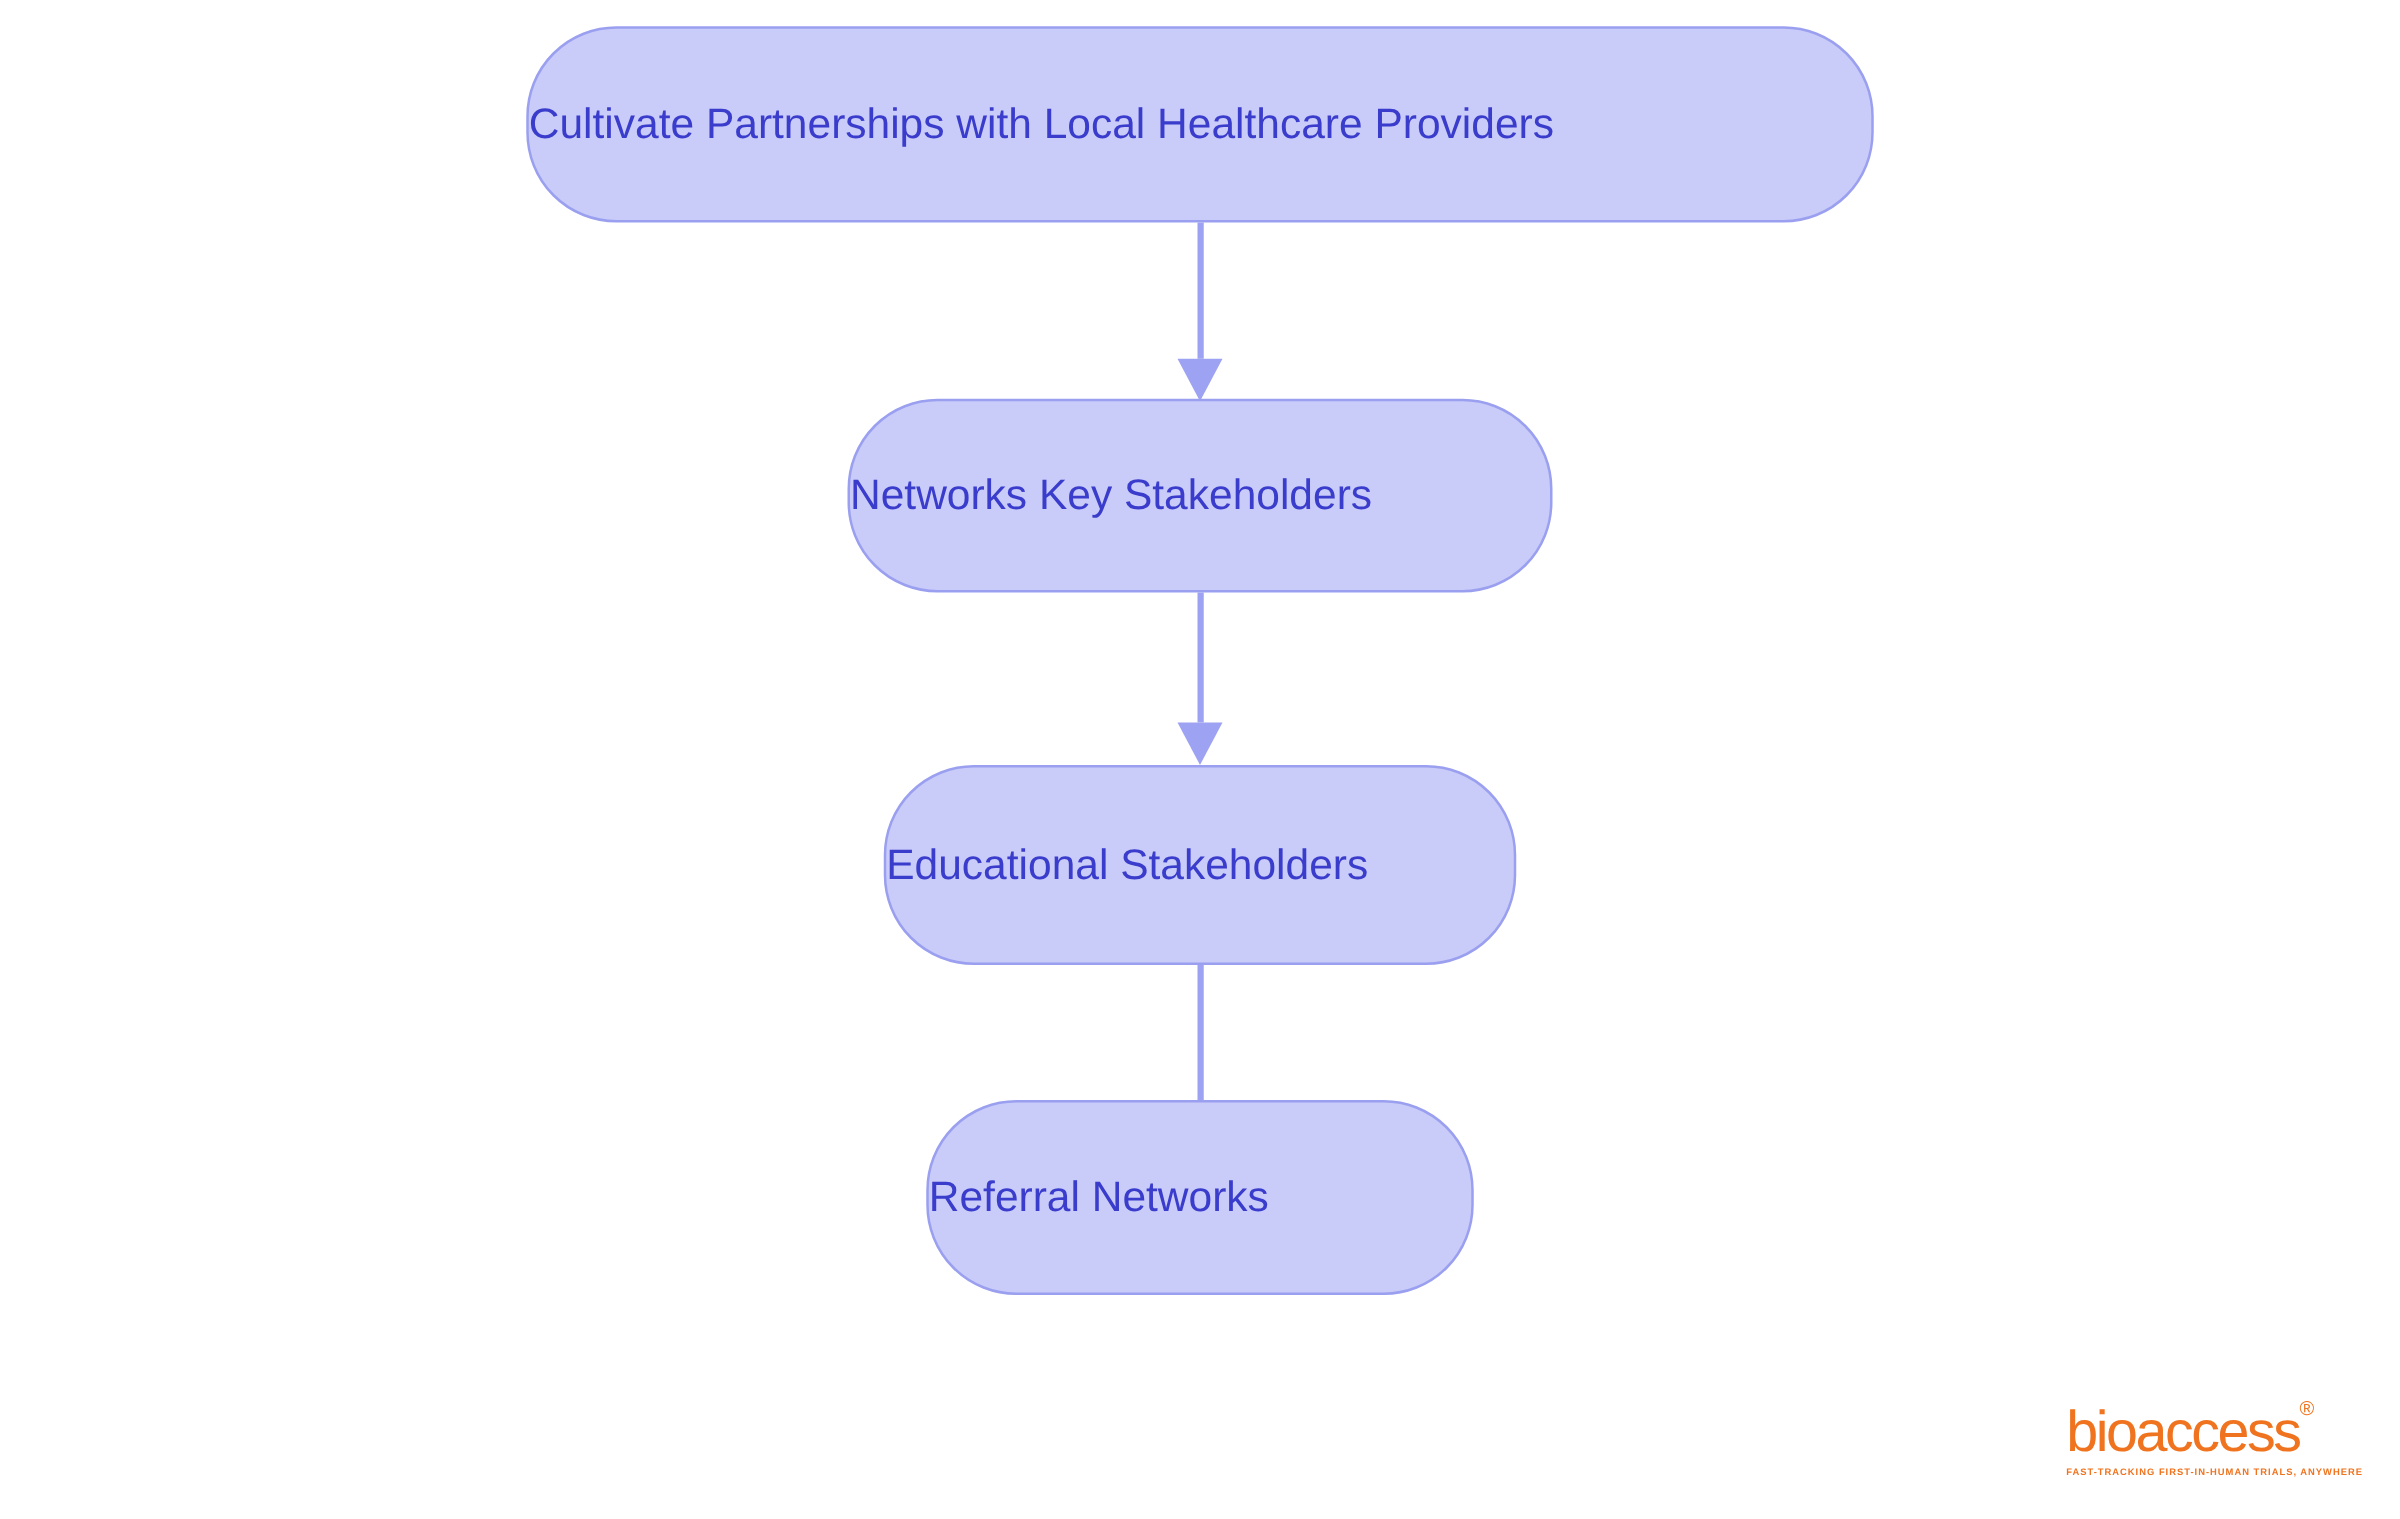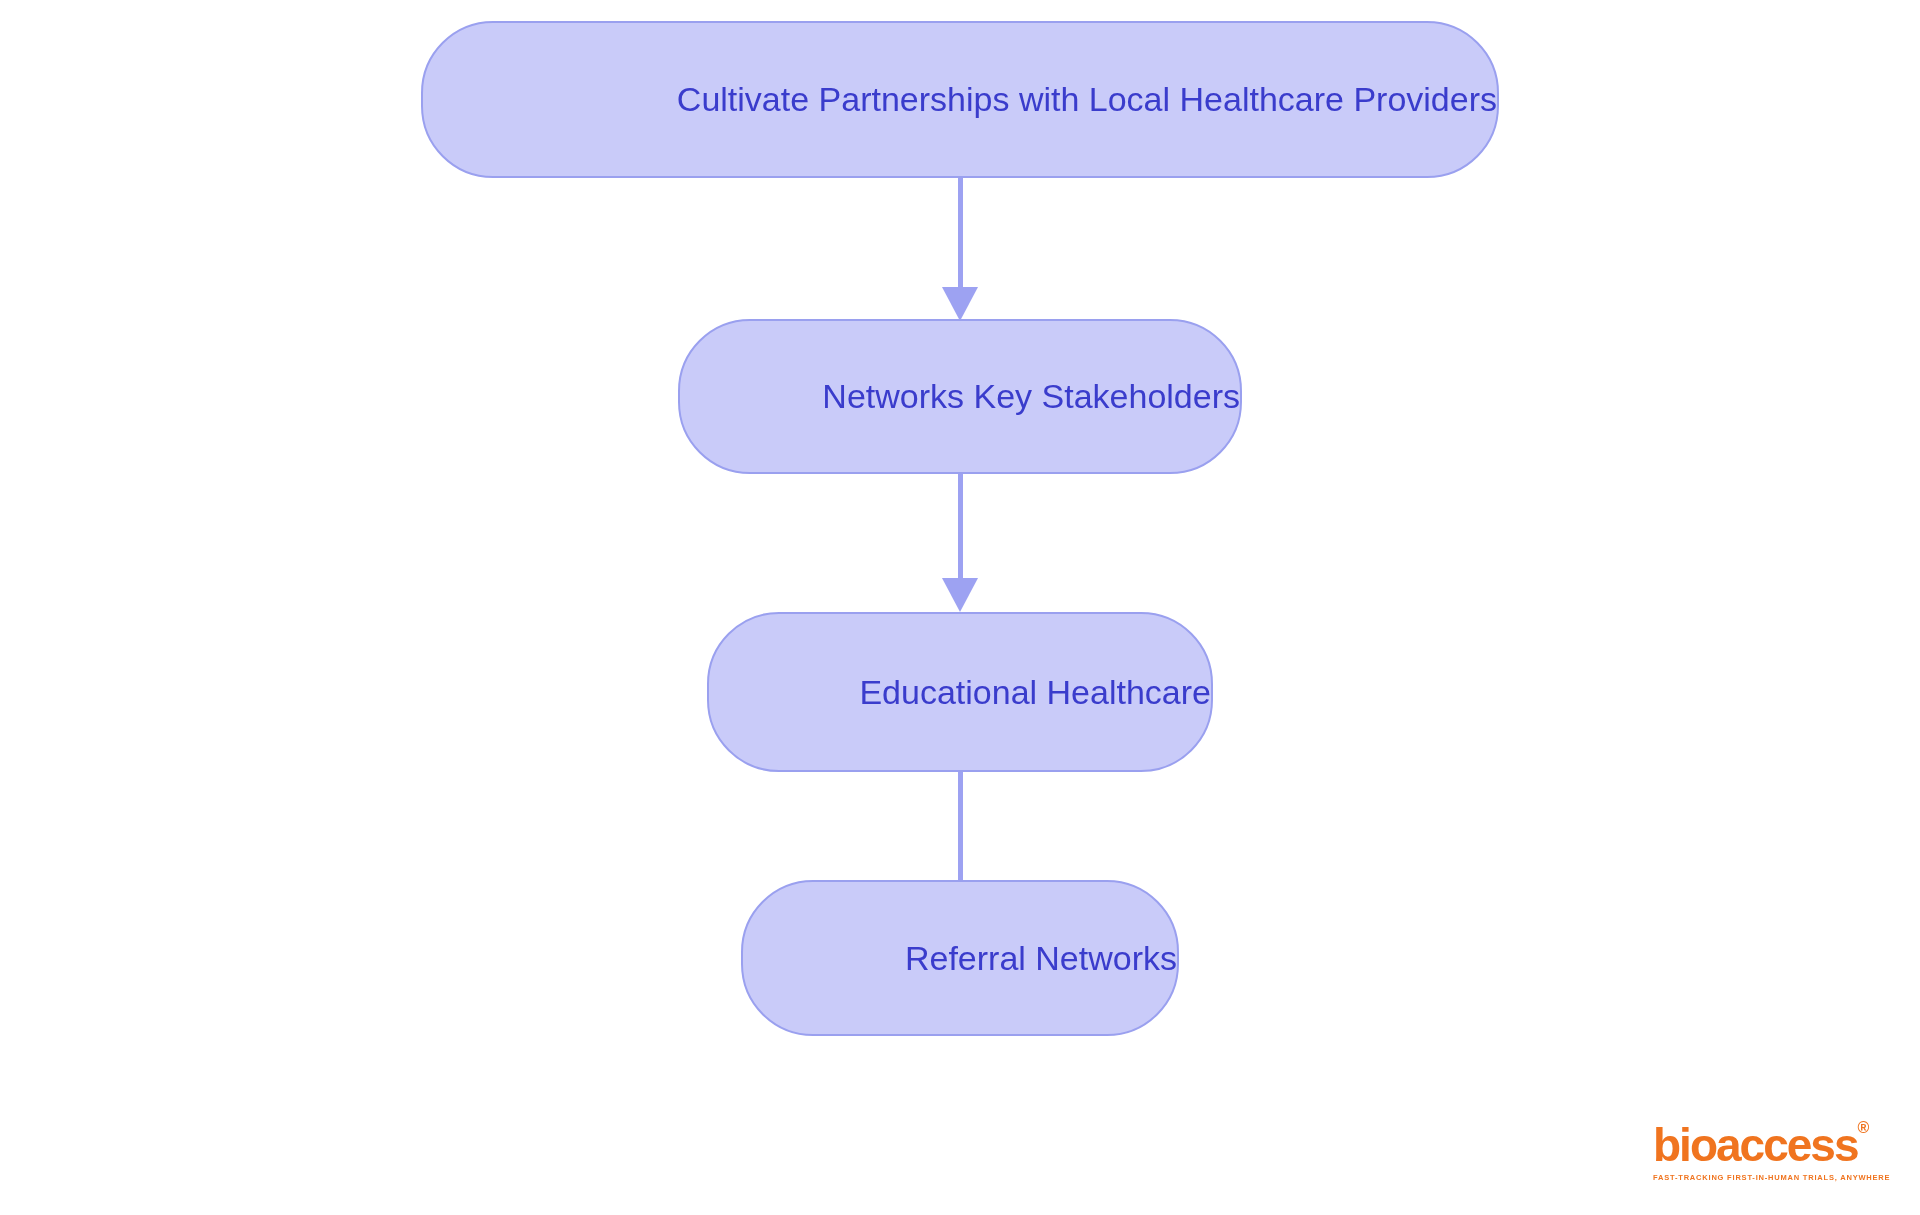--- a/index.html
+++ b/index.html
@@ -17,21 +17,21 @@
   }
   
   .node {
     position: absolute;
     box-sizing: border-box;
     background: #c9cbf9;
     border: 2px solid #9aa0ef;
     border-radius: 72px;
     display: flex;
     align-items: center;
-    justify-content: flex-end;
+    justify-content: flex-start;
     color: #3a3ccc;
     font-size: 34px;
     text-align: center;
     white-space: nowrap;
   }
   .node-1 { left: 421px; top: 21px;  width: 1078px; height: 157px; }
   .node-2 { left: 678px; top: 319px; width: 564px;  height: 155px; }
   .node-3 { left: 707px; top: 612px; width: 506px;  height: 160px; }
   .node-4 { left: 741px; top: 880px; width: 438px;  height: 156px; }
 
@@ -64,21 +64,21 @@
     position: absolute;
     left: 1653px;
     top: 1122px;
     display: flex;
     flex-direction: column;
     align-items: flex-start;
   }
   .brand-wordmark {
     color: #f0741f;
     font-size: 46px;
-    font-weight: bold;
+    font-weight: normal;
     letter-spacing: -2px;
     line-height: 1;
     white-space: nowrap;
   }
   .brand-reg {
     font-size: 16px;
     letter-spacing: 0;
     vertical-align: top;
     position: relative;
     top: -2px;
@@ -109,21 +109,21 @@
   <div class="node node-2">
     <span>Networks Key Stakeholders</span>
   </div>
 
   <div class="arrow arrow-2">
     <div class="arrow-line"></div>
     <div class="arrow-head"></div>
   </div>
 
   <div class="node node-3">
-    <span>Educational Healthcare</span>
+    <span>Educational Stakeholders</span>
   </div>
 
   <div class="arrow arrow-3">
     <div class="arrow-line"></div>
     <div class="arrow-head"></div>
   </div>
 
   <div class="node node-4">
     <span>Referral Networks</span>
   </div>

